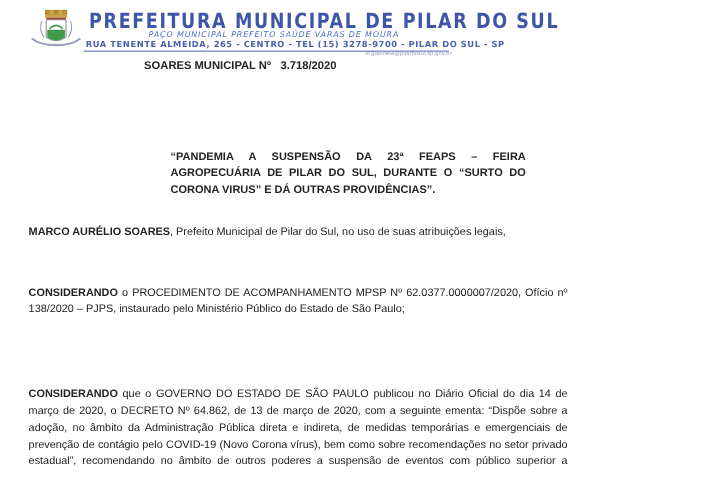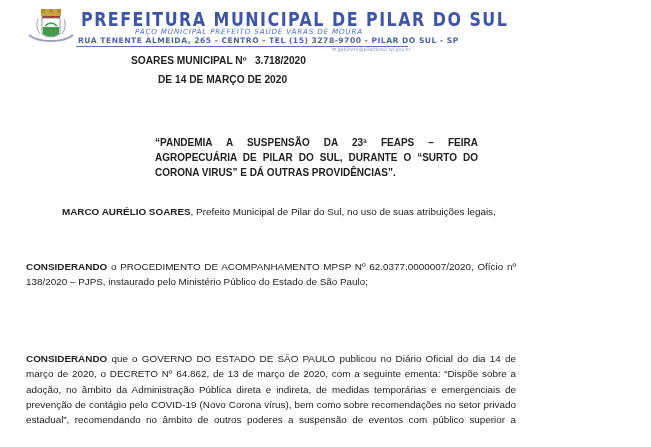--- a/index.html
+++ b/index.html
@@ -15,21 +15,21 @@
     .email { position:absolute; left:332px; top:47px; font-size:4.8px; color:#8a95b8; white-space:nowrap; }
 
     
     .dec-num { position:absolute; left:131px; top:55px; font-weight:bold; font-size:10.2px; color:#222; white-space:nowrap; font-family:"Liberation Sans", sans-serif;}
     .dec-date { position:absolute; left:158px; top:74px; font-weight:bold; font-size:10.2px; color:#222; white-space:nowrap; font-family:"Liberation Sans", sans-serif;}
 
     .ementa { position:absolute; left:155px; top:135px; width:323px; font-family:"Liberation Sans", sans-serif; font-weight:bold; font-size:10px; line-height:15px; color:#222; text-align:justify; text-align-last:left; }
 
     .para { position:absolute; left:26px; width:490px; font-family:"Liberation Sans", sans-serif; font-size:9.9px; line-height:15.3px; color:#222; text-align:justify; }
     .para b { font-weight:bold; }
-    .p1 { top:204px;margin-left:36px; }
+    .p1 { top:204px; }
     .p2 { top:259px; }
     .p3 { top:306px; }
     .p4 { top:351px; }
     .just-last { text-align-last:justify; }
   </style>
 </head>
 <body>
 
 <div class="page">
 
@@ -49,21 +49,20 @@
 
   <div class="title">PREFEITURA MUNICIPAL DE PILAR DO SUL</div>
   <div class="subtitle">PAÇO MUNICIPAL PREFEITO SAÚDE VARAS DE MOURA</div>
   <div class="address">RUA TENENTE ALMEIDA, 265 - CENTRO - TEL (15) 3278-9700 - PILAR DO SUL - SP</div>
   <div class="hr-line"></div>
   <div class="email"><span>✉ </span><span>gabinete@pilardosul.sp.gov.br</span></div>
 
   <div class="dec-num">
     <span>SOARES MUNICIPAL Nº</span>&nbsp;&nbsp;&nbsp;<span>3.718/2020</span>
   </div>
-  <div class="dec-date">DE 14 DE MARÇO DE 2020</div>
 
   <div class="ementa">“PANDEMIA A SUSPENSÃO DA 23ª FEAPS – FEIRA AGROPECUÁRIA DE PILAR DO SUL, DURANTE O “SURTO DO CORONA VIRUS” E DÁ OUTRAS PROVIDÊNCIAS”.</div>
 
   <div class="para p1"><b>MARCO AURÉLIO SOARES</b><span>, Prefeito Municipal de Pilar do Sul, no uso de suas atribuições legais,</span></div>
 
   <div class="para p2"><b>CONSIDERANDO</b><span> o PROCEDIMENTO DE ACOMPANHAMENTO MPSP Nº 62.0377.0000007/2020, Ofício nº 138/2020 – PJPS, instaurado pelo Ministério Público do Estado de São Paulo;</span></div>
 
 
   <div class="para p4 just-last"><b>CONSIDERANDO</b><span> que o GOVERNO DO ESTADO DE SÃO PAULO publicou no Diário Oficial do dia 14 de março de 2020, o DECRETO Nº 64.862, de 13 de março de 2020, com a seguinte ementa: “Dispõe sobre a adoção, no âmbito da Administração Pública direta e indireta, de medidas temporárias e emergenciais de prevenção de contágio pelo COVID-19 (Novo Corona vírus), bem como sobre recomendações no setor privado estadual”, recomendando no âmbito de outros poderes a suspensão de eventos com público superior a</span></div>
 

